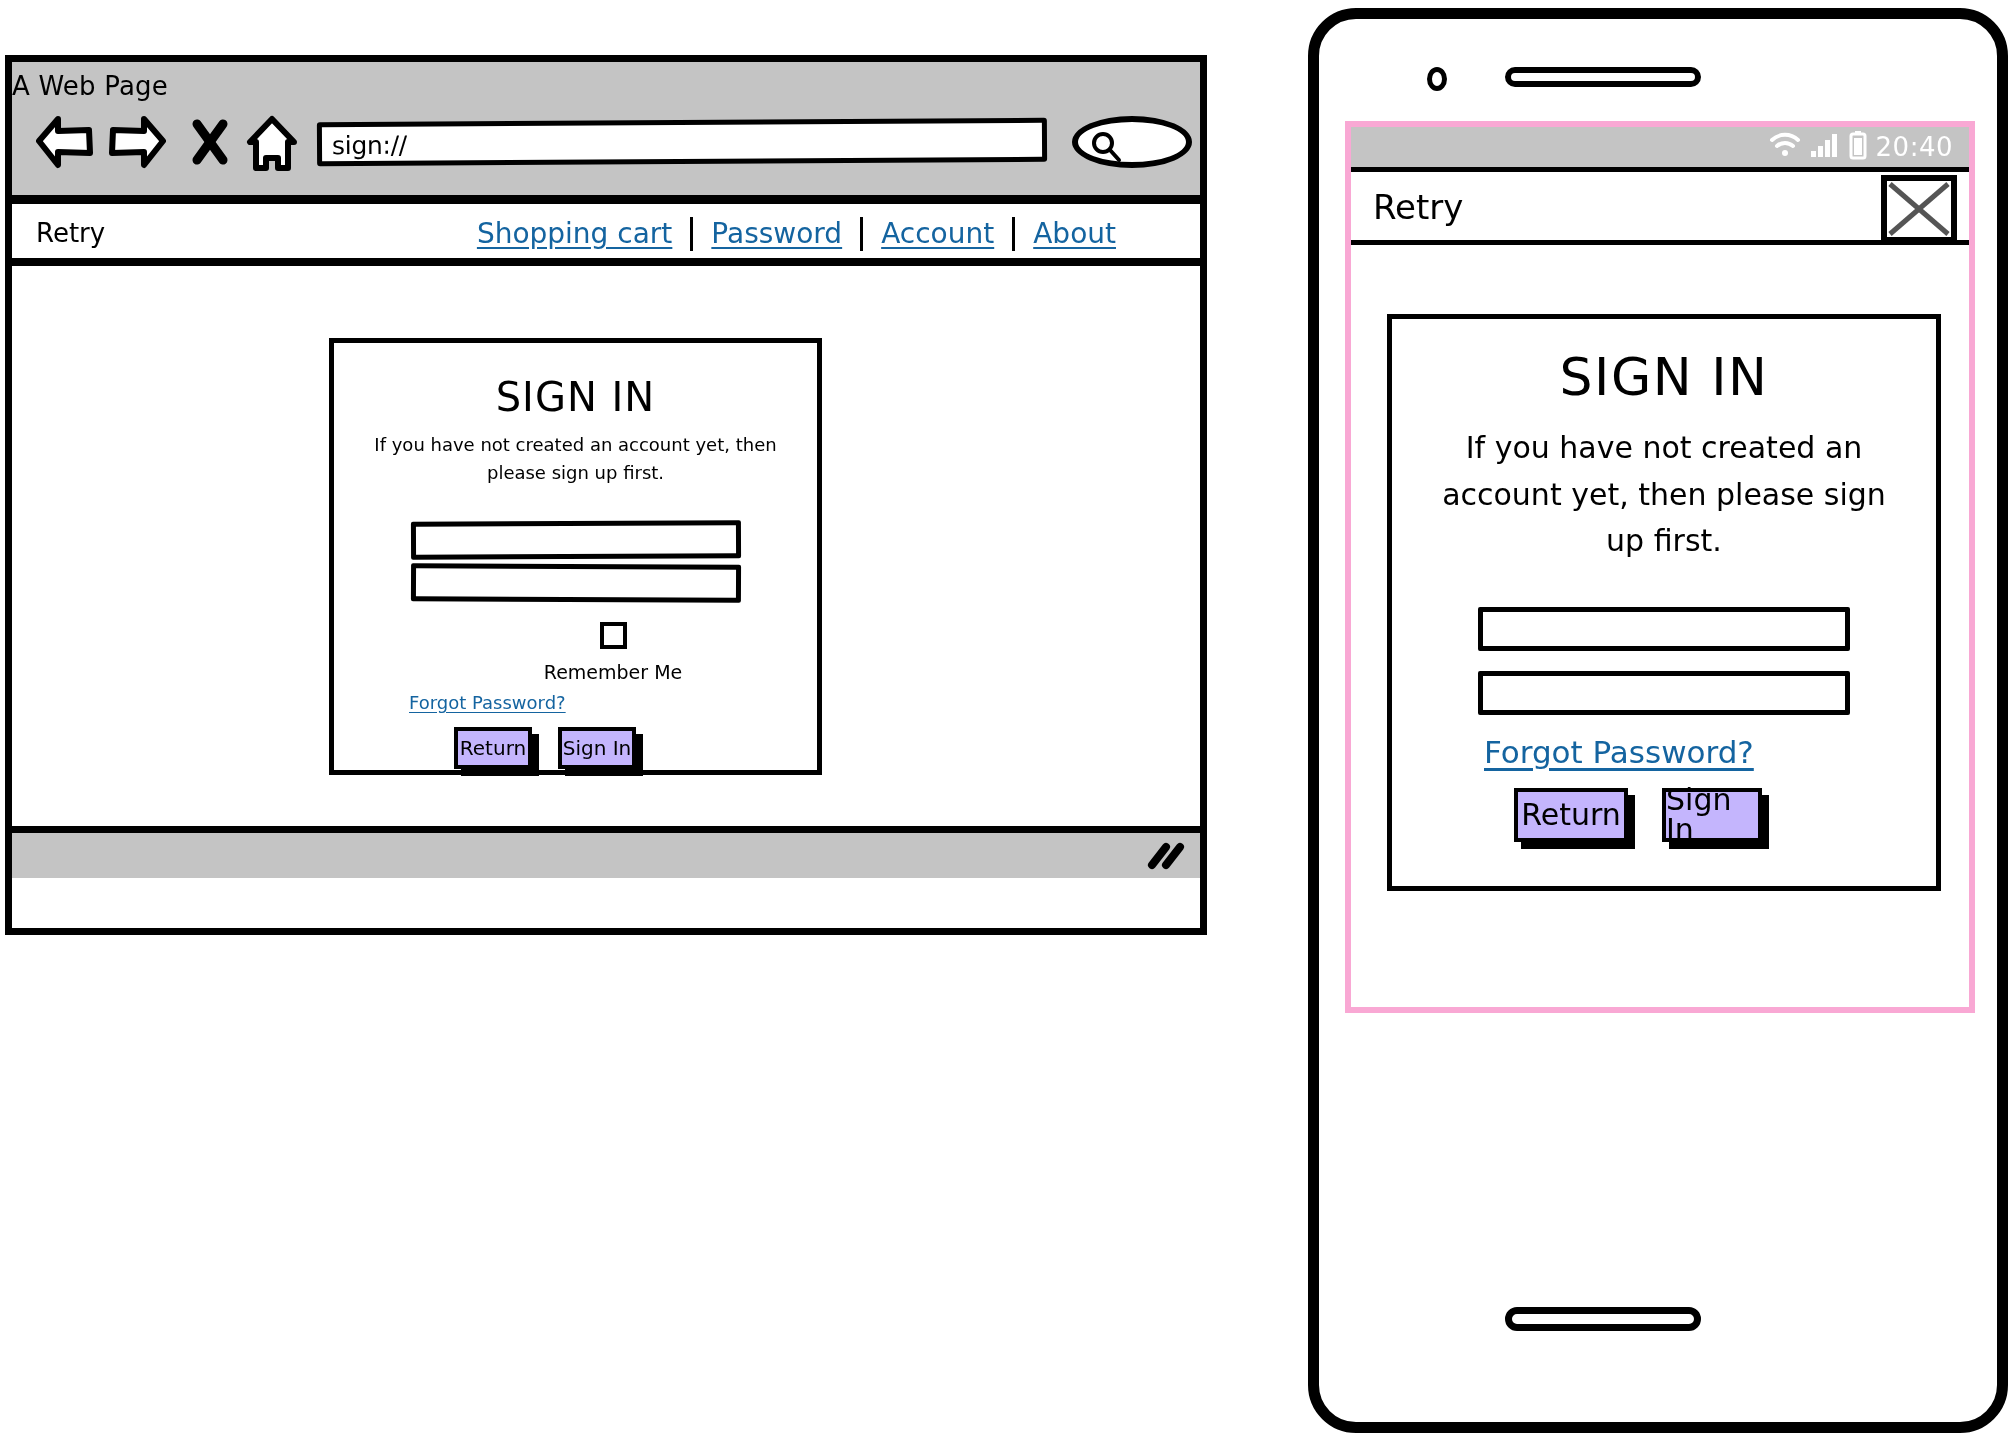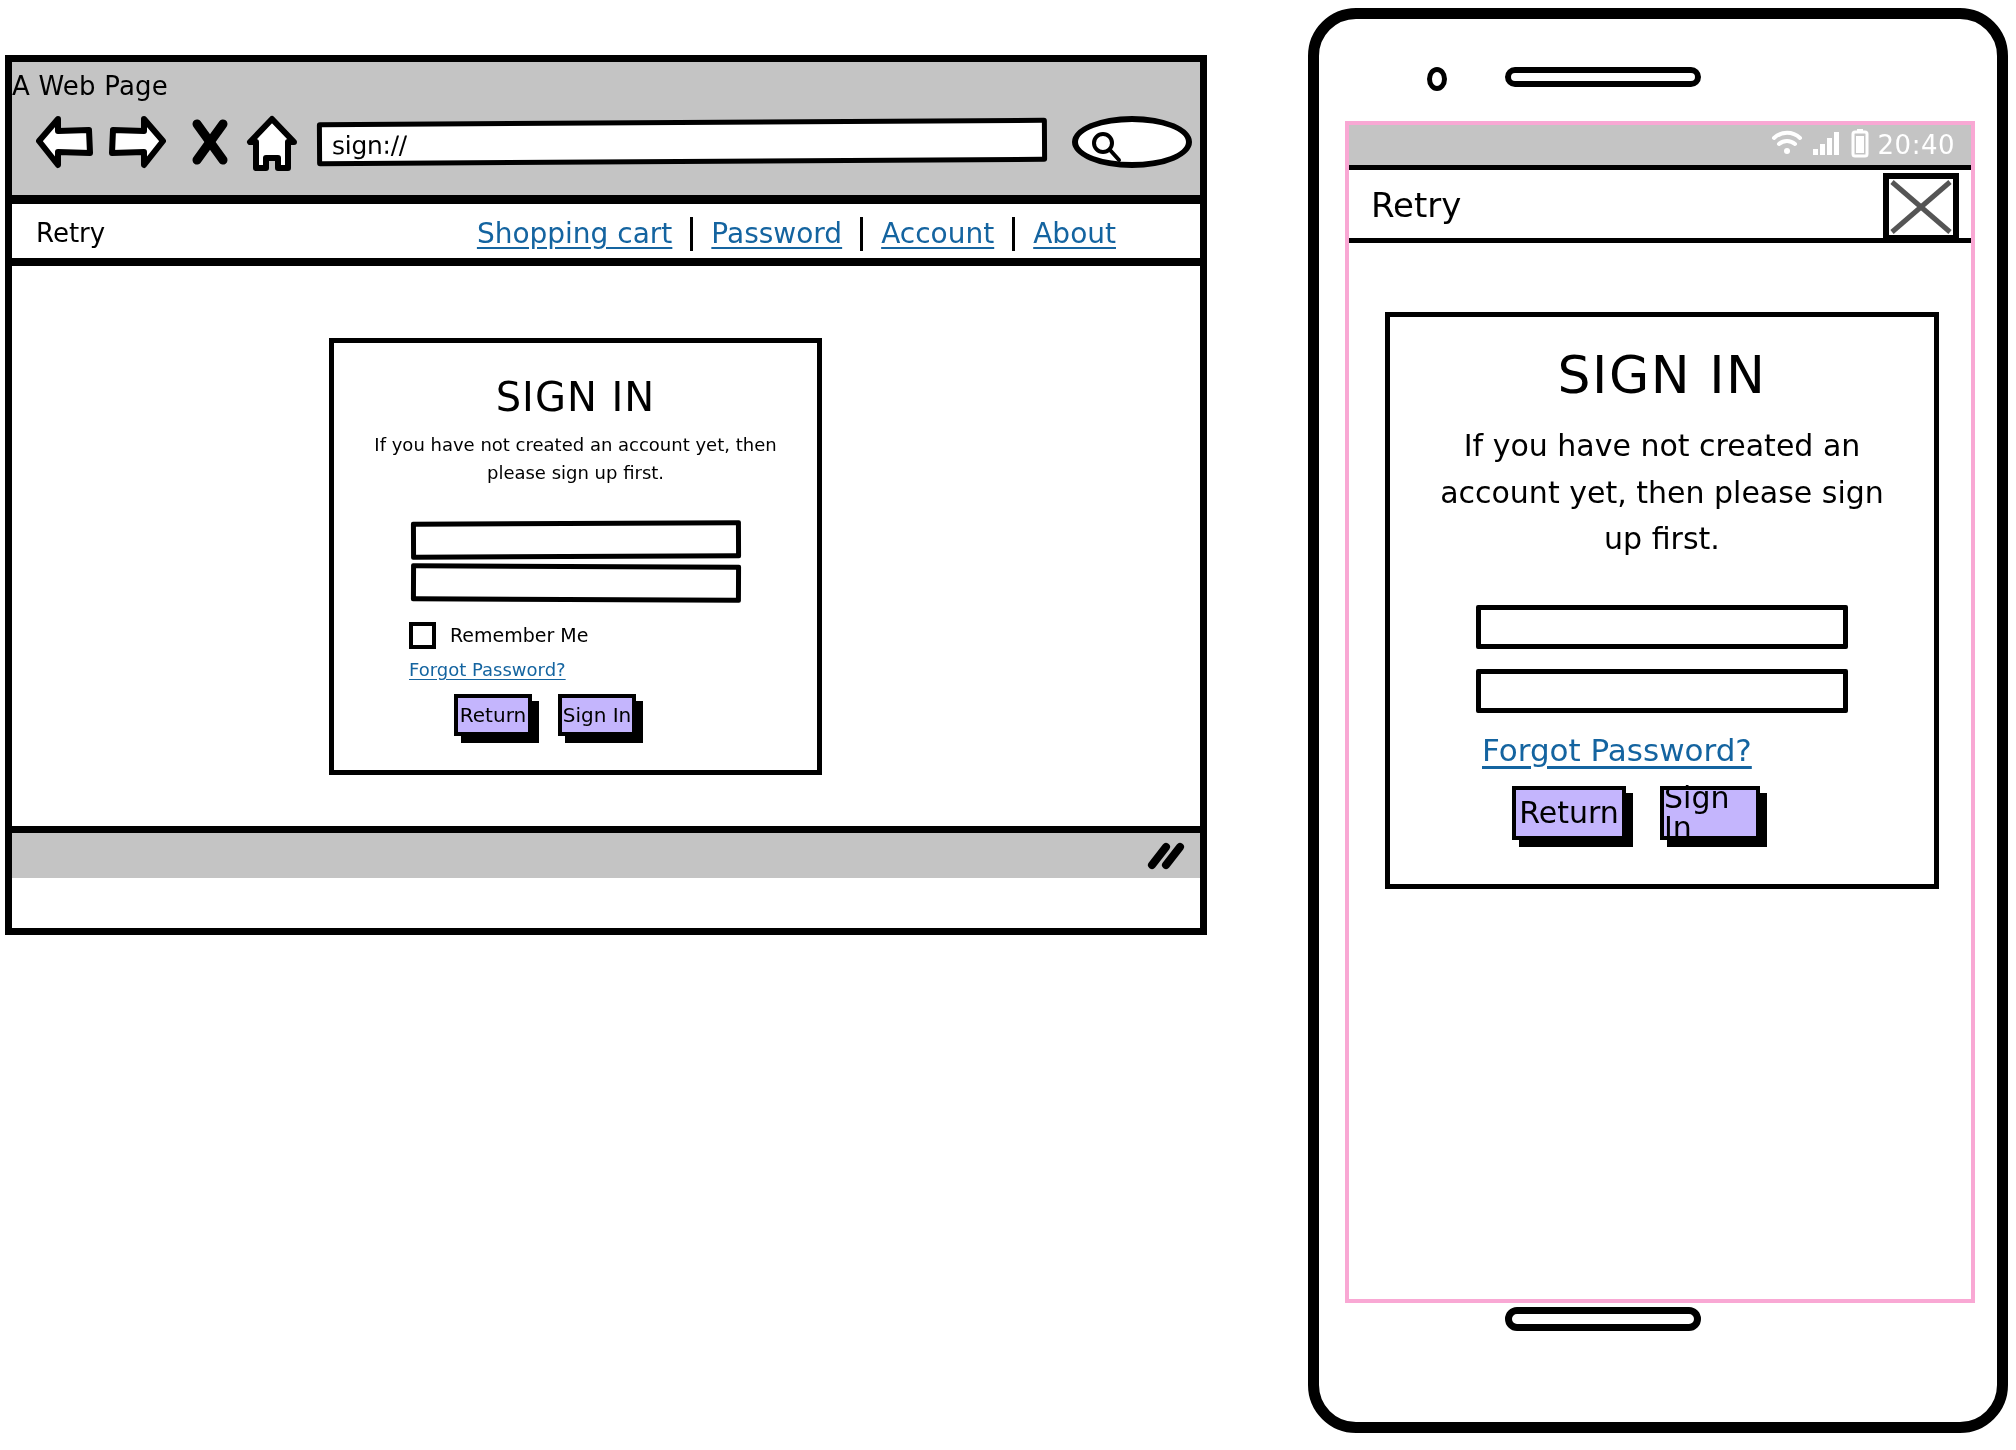--- a/index.html
+++ b/index.html
@@ -185,20 +185,21 @@
     border-radius: 2px;
   }
   .card-desktop .field-1 { margin-top: 34px; transform: rotate(-0.25deg); }
   .card-desktop .field-2 { margin-top: 5px;  transform: rotate(0.25deg); }
 
   .card-desktop .check-row {
     display: flex;
     align-items: center;
     gap: 14px;
     margin: 20px 0 0 75px;
+    flex-direction: column;
   }
   .card-desktop .checkbox {
     width: 27px;
     height: 27px;
     border: 4px solid #000;
     box-sizing: border-box;
     background: #fff;
   }
   .card-desktop .check-label { font-size: 19px; line-height: 1; }
 
@@ -273,22 +274,22 @@
     height: 24px;
     border: 7px solid #000;
     border-radius: 14px;
     box-sizing: border-box;
   }
   .phone-screen {
     position: absolute;
     left: 26px;
     top: 102px;
     width: 630px;
-    height: 1182px;
-    border: 4px solid #f9a8d4;
+    height: 892px;
+    border: 6px solid #f9a8d4;
     box-sizing: border-box;
     background: #fff;
     overflow: hidden;
   }
   .status-bar {
     position: relative;
     height: 40px;
     background: #c4c4c4;
   }
   .status-right {

